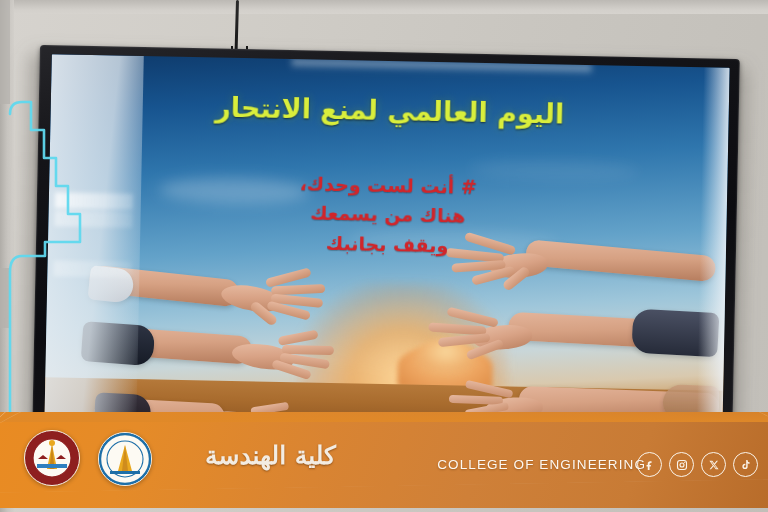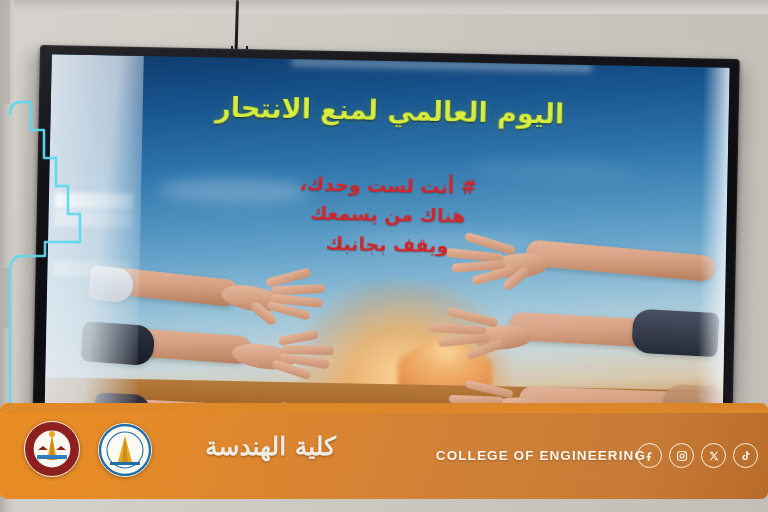--- a/index.html
+++ b/index.html
@@ -149,24 +149,23 @@
     position:absolute;border-radius:50% 45% 45% 50%;
     background:linear-gradient(170deg,#e8bda4 0%,#d8a285 50%,#bb8262 100%);
   }
   .finger{
     position:absolute;border-radius:30px;
     background:linear-gradient(175deg,#e6b89f,#c98f6e);
   }
 
   
   .footer{
-    position:absolute;left:0;bottom:13px;width:100%;height:96px;
+    position:absolute;left:0;bottom:4px;width:100%;height:96px;
     background:linear-gradient(110deg,#e98b22 0%,#e58b28 18%,#d98432 42%,#cf8038 62%,#c87b35 82%,#b86c2a 100%);
     overflow:hidden;
-    border-radius:7px;
   }
   .footer-fade{
     position:absolute;left:0;top:-34px;width:100%;height:44px;
     background:linear-gradient(180deg,rgba(221,134,42,0) 0%,rgba(221,134,42,.55) 55%,rgba(224,137,40,.95) 100%);
   }
   .footer-sweep{
     position:absolute;left:-40px;bottom:22px;width:860px;height:180px;
     border-top:2px solid rgba(255,255,255,.35);
     border-radius:50% 50% 0 0 / 100% 100% 0 0;
     transform:rotate(-1deg);
@@ -204,21 +203,21 @@
   .brand-ar2{
     position:absolute;left:156px;bottom:22px;width:180px;text-align:right;
     direction:rtl;color:#efe5d7;
     font-family:"DejaVu Sans","Liberation Sans",sans-serif;
     font-weight:400;font-size:12px;letter-spacing:3px;
     text-shadow:0 1px 1px rgba(90,45,10,.5);
   }
 
   .footer-en{
     position:absolute;right:122px;bottom:36px;
-    color:#fdf8f1;font-size:13.5px;font-weight:700;letter-spacing:1.1px;
+    color:#fdf8f1;font-size:13.5px;font-weight:400;letter-spacing:1.1px;
     font-family:"Liberation Sans","DejaVu Sans",sans-serif;
     text-shadow:0 1px 2px rgba(100,50,10,.45);
   }
   .socials{position:absolute;right:10px;bottom:31px;display:flex;gap:7px;}
   .sico{
     width:23px;height:23px;border-radius:50%;
     border:1.7px solid #fbf4ea;
     display:flex;align-items:center;justify-content:center;
     color:#fbf4ea;
   }

